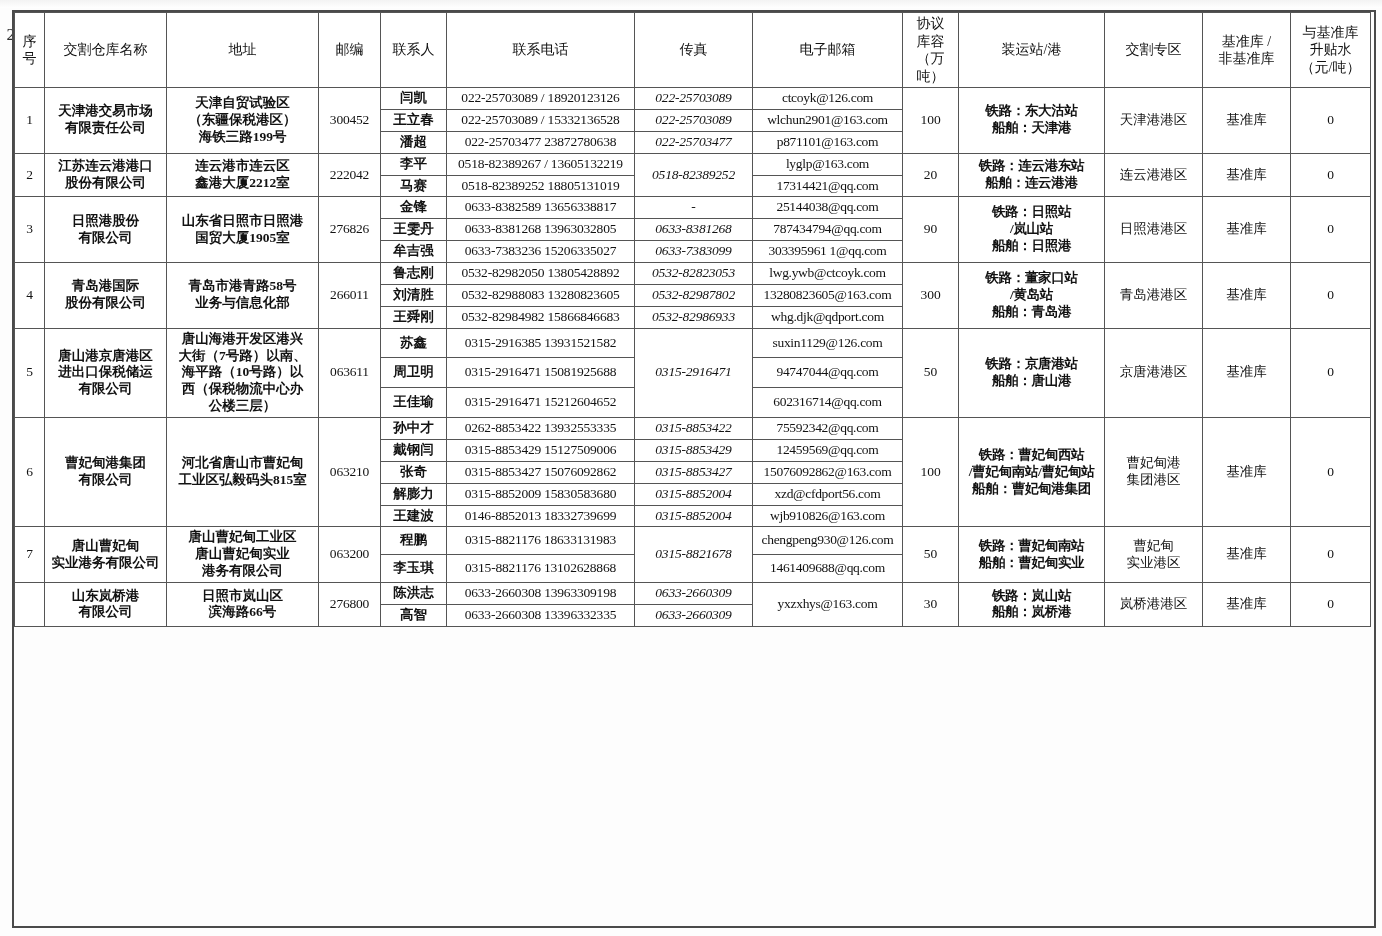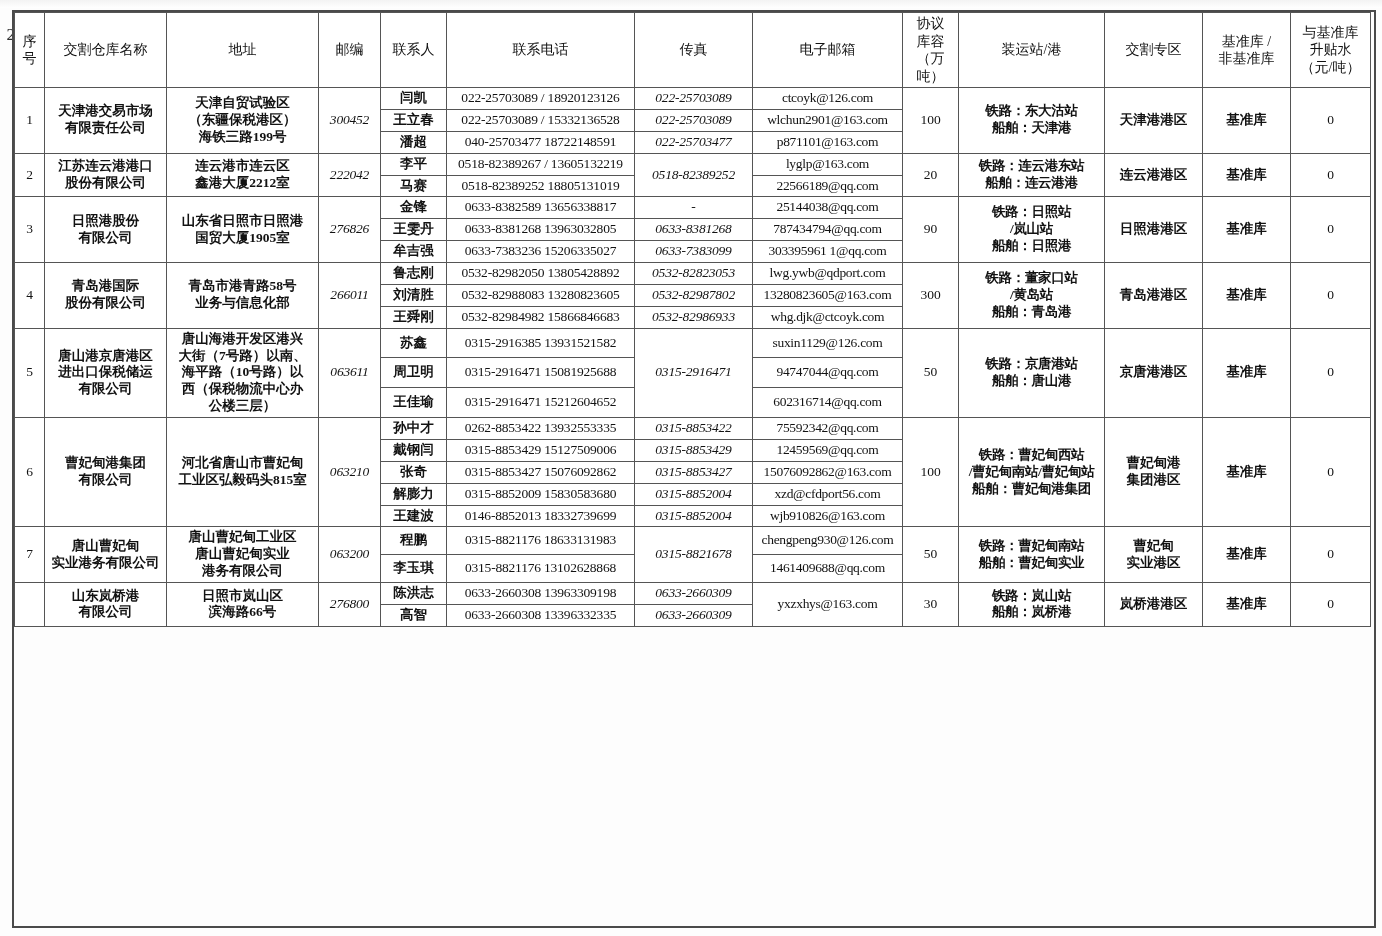--- a/index.html
+++ b/index.html
@@ -110,25 +110,25 @@
     font-weight: 600;
   }
   .ship-cell {
     font-size: 13px;
     line-height: 1.5;
     font-weight: 600;
     letter-spacing: -0.3px;
   }
   .zone-cell, .base-cell {
     font-size: 14px;
-    font-weight: 700;
+    font-weight: 400;
   }
   .num-cell { font-size: 15px; }
   .idx-cell { font-size: 15px; }
-  .zip-cell { font-size: 15px; letter-spacing: -0.2px; font-style: italic; }
+  .zip-cell { font-size: 15px; letter-spacing: -0.2px; }
   .hdr-sub { display: block; }
 </style>
 </head>
 <body>
 
 <div id="page">
   <div class="scan-top"></div>
   <div class="page-number">2</div>
 
   <table class="delivery">
@@ -192,21 +192,21 @@
           <td class="num-cell" rowspan="3">0</td>
         </tr>
         <tr>
           <td class="person-cell">王立春</td>
           <td class="tel-cell">022-25703089 / 15332136528</td>
           <td class="fax-cell">022-25703089</td>
           <td class="mail-cell">wlchun2901@163.com</td>
         </tr>
         <tr>
           <td class="person-cell">潘超</td>
-          <td class="tel-cell">040-25703477    18722148591</td>
+          <td class="tel-cell">022-25703477    23872780638</td>
           <td class="fax-cell">022-25703477</td>
           <td class="mail-cell">p871101@163.com</td>
         </tr>
         <tr>
           <td class="idx-cell" rowspan="2">2</td>
           <td class="name-cell" rowspan="2">江苏连云港港口<br>股份有限公司</td>
           <td class="addr-cell" rowspan="2">连云港市连云区<br>鑫港大厦2212室</td>
           <td class="zip-cell" rowspan="2">222042</td>
           <td class="person-cell">李平</td>
           <td class="tel-cell">0518-82389267 / 13605132219</td>
@@ -214,21 +214,21 @@
           <td class="mail-cell">lyglp@163.com</td>
           <td class="num-cell" rowspan="2">20</td>
           <td class="ship-cell" rowspan="2">铁路：连云港东站<br>船舶：连云港港</td>
           <td class="zone-cell" rowspan="2">连云港港区</td>
           <td class="base-cell" rowspan="2">基准库</td>
           <td class="num-cell" rowspan="2">0</td>
         </tr>
         <tr>
           <td class="person-cell">马赛</td>
           <td class="tel-cell">0518-82389252    18805131019</td>
-          <td class="mail-cell">22566189@qq.com</td>
+          <td class="mail-cell">17314421@qq.com</td>
         </tr>
         <tr>
           <td class="idx-cell" rowspan="3">3</td>
           <td class="name-cell" rowspan="3">日照港股份<br>有限公司</td>
           <td class="addr-cell" rowspan="3">山东省日照市日照港<br>国贸大厦1905室</td>
           <td class="zip-cell" rowspan="3">276826</td>
           <td class="person-cell">金锋</td>
           <td class="tel-cell">0633-8382589    13656338817</td>
           <td class="fax-cell">-</td>
           <td class="mail-cell">25144038@qq.com</td>
@@ -251,38 +251,38 @@
           <td class="mail-cell">303395961 1@qq.com</td>
         </tr>
         <tr>
           <td class="idx-cell" rowspan="3">4</td>
           <td class="name-cell" rowspan="3">青岛港国际<br>股份有限公司</td>
           <td class="addr-cell" rowspan="3">青岛市港青路58号<br>业务与信息化部</td>
           <td class="zip-cell" rowspan="3">266011</td>
           <td class="person-cell">鲁志刚</td>
           <td class="tel-cell">0532-82982050    13805428892</td>
           <td class="fax-cell">0532-82823053</td>
-          <td class="mail-cell">lwg.ywb@qdport.com</td>
+          <td class="mail-cell">lwg.ywb@ctcoyk.com</td>
           <td class="num-cell" rowspan="3">300</td>
           <td class="ship-cell" rowspan="3">铁路：董家口站<br>/黄岛站<br>船舶：青岛港</td>
           <td class="zone-cell" rowspan="3">青岛港港区</td>
           <td class="base-cell" rowspan="3">基准库</td>
           <td class="num-cell" rowspan="3">0</td>
         </tr>
         <tr>
           <td class="person-cell">刘清胜</td>
           <td class="tel-cell">0532-82988083    13280823605</td>
           <td class="fax-cell">0532-82987802</td>
           <td class="mail-cell">13280823605@163.com</td>
         </tr>
         <tr>
           <td class="person-cell">王舜刚</td>
           <td class="tel-cell">0532-82984982    15866846683</td>
           <td class="fax-cell">0532-82986933</td>
-          <td class="mail-cell">whg.djk@ctcoyk.com</td>
+          <td class="mail-cell">whg.djk@qdport.com</td>
         </tr>
         <tr>
           <td class="idx-cell" rowspan="3">5</td>
           <td class="name-cell" rowspan="3">唐山港京唐港区<br>进出口保税储运<br>有限公司</td>
           <td class="addr-cell" rowspan="3">唐山海港开发区港兴<br>大街（7号路）以南、<br>海平路（10号路）以<br>西（保税物流中心办<br>公楼三层）</td>
           <td class="zip-cell" rowspan="3">063611</td>
           <td class="person-cell">苏鑫</td>
           <td class="tel-cell">0315-2916385    13931521582</td>
           <td class="fax-cell" rowspan="3">0315-2916471</td>
           <td class="mail-cell">suxin1129@126.com</td>

